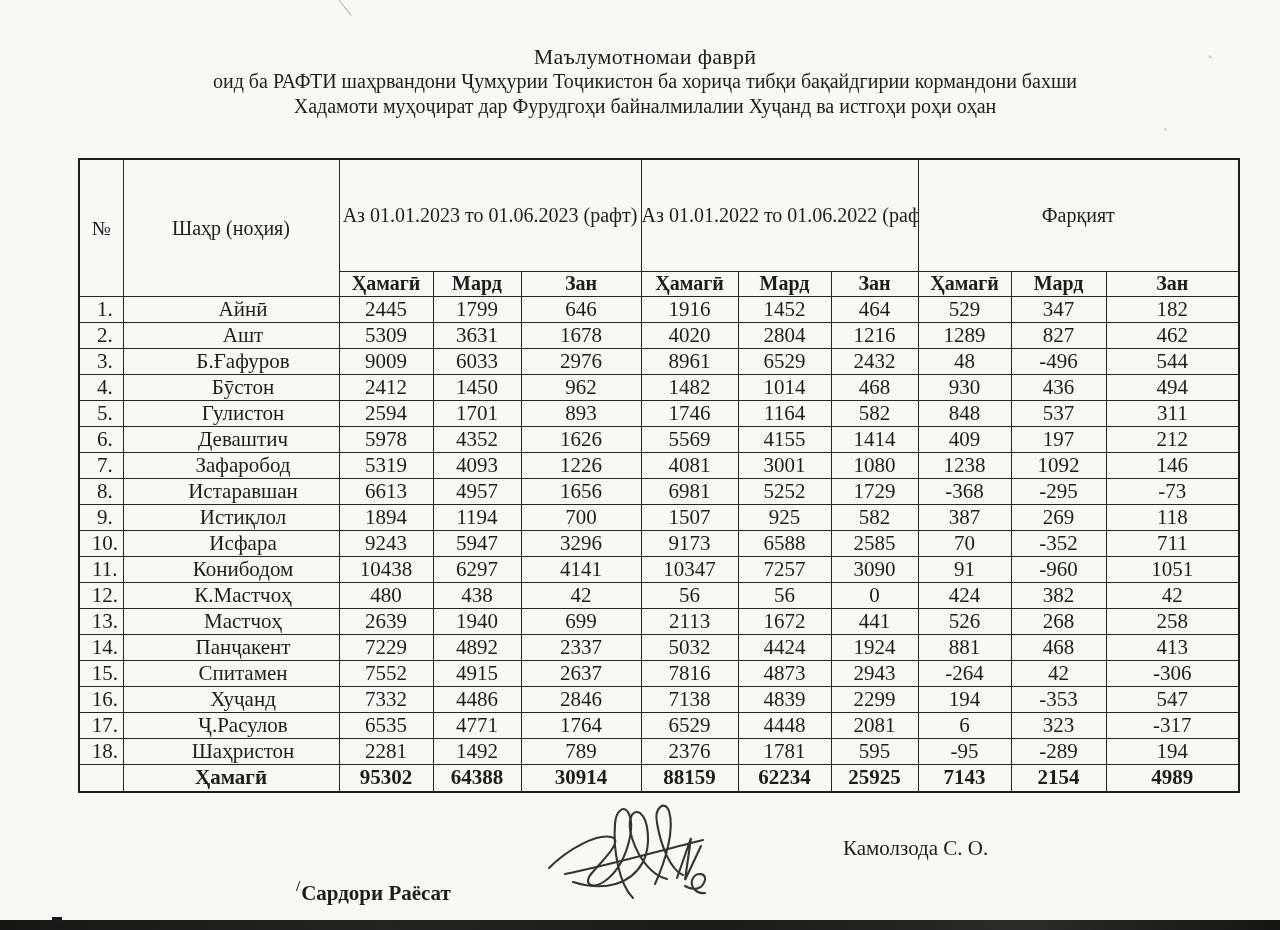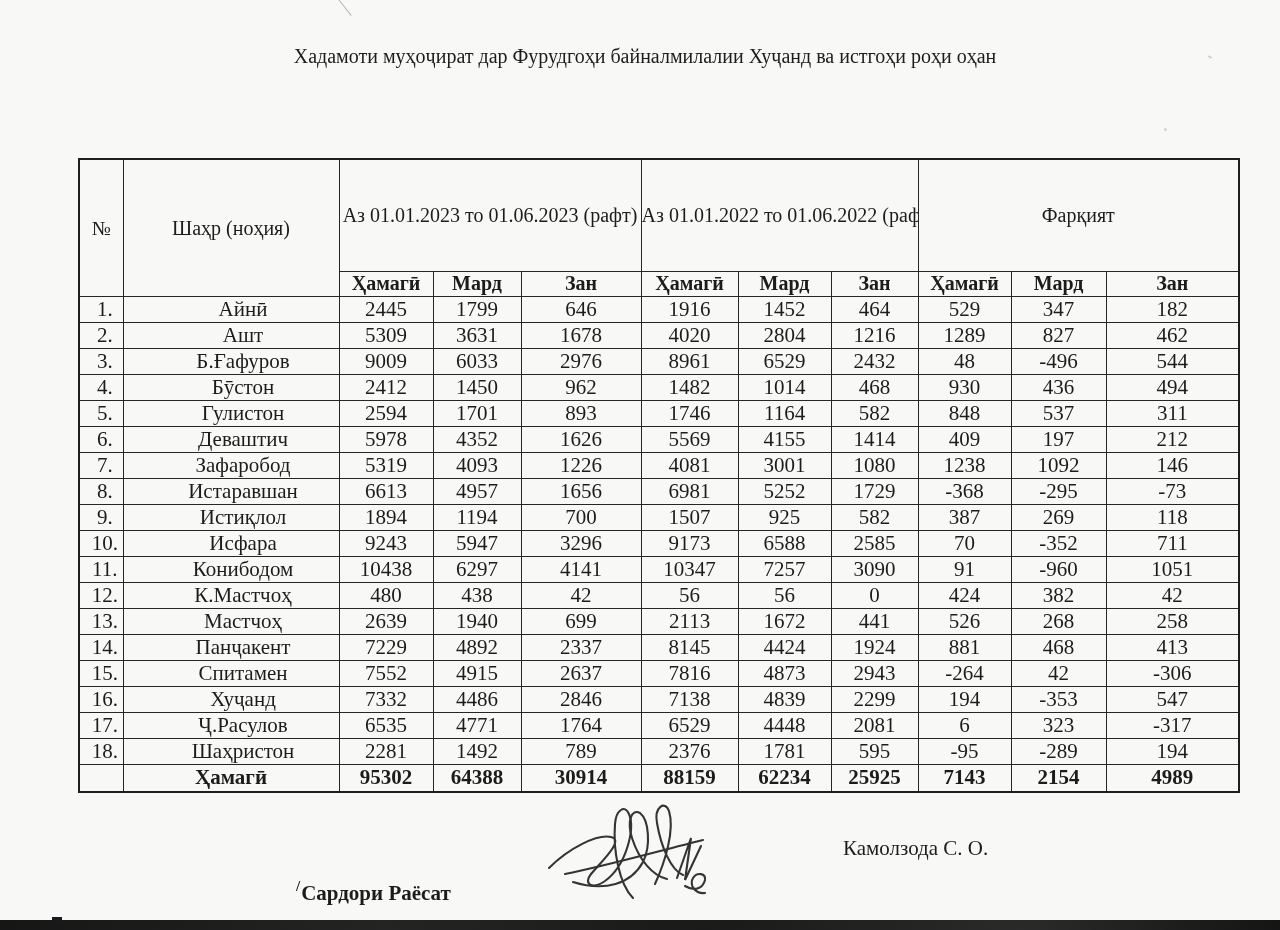--- a/index.html
+++ b/index.html
@@ -118,20 +118,22 @@
     background: #b9b9b4;
     transform: rotate(-38deg);
   }
   .speck-1 { position: absolute; left: 1208px; top: 56px; width: 4px; height: 2px; background: #cfcfc9; transform: rotate(30deg); }
   .speck-2 { position: absolute; left: 1164px; top: 128px; width: 3px; height: 3px; background: #d4d4ce; border-radius: 50%; }
 </style>
 </head>
 <body>
 
 <div class="titles">
+  <div class="title-1">Маълумотномаи фаврӣ</div>
+  <div class="title-2">оид ба РАФТИ шаҳрвандони Ҷумҳурии Тоҷикистон ба хориҷа тибқи бақайдгирии кормандони бахши</div>
   <div class="title-3">Хадамоти муҳоҷират дар Фурудгоҳи байналмилалии Хуҷанд ва истгоҳи роҳи оҳан</div>
 </div>
 
 <table class="main">
   <colgroup>
     <col style="width:44px">
       <col style="width:216px">
     <col style="width:94px">
       <col style="width:88px">
       <col style="width:120px">
@@ -337,21 +339,21 @@
         <td class="val">526</td>
         <td class="val">268</td>
         <td class="val">258</td>
       </tr>
       <tr>
         <td class="num-col">14.</td>
         <td class="name-col">Панҷакент</td>
         <td class="val">7229</td>
         <td class="val">4892</td>
         <td class="val">2337</td>
-        <td class="val">8145</td>
+        <td class="val">5032</td>
         <td class="val">4424</td>
         <td class="val">1924</td>
         <td class="val">881</td>
         <td class="val">468</td>
         <td class="val">413</td>
       </tr>
       <tr>
         <td class="num-col">15.</td>
         <td class="name-col">Спитамен</td>
         <td class="val">7552</td>

